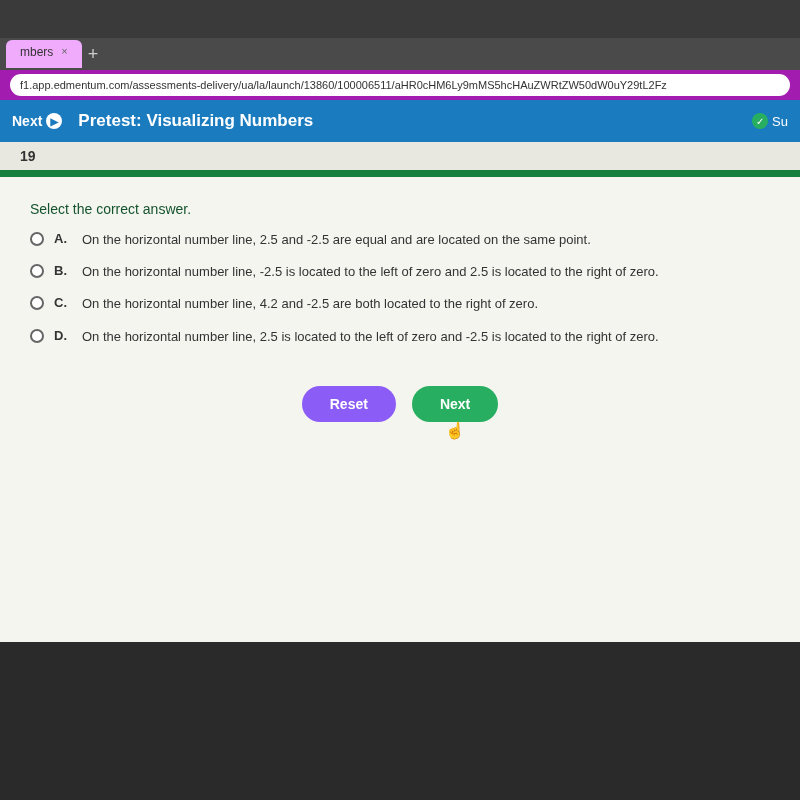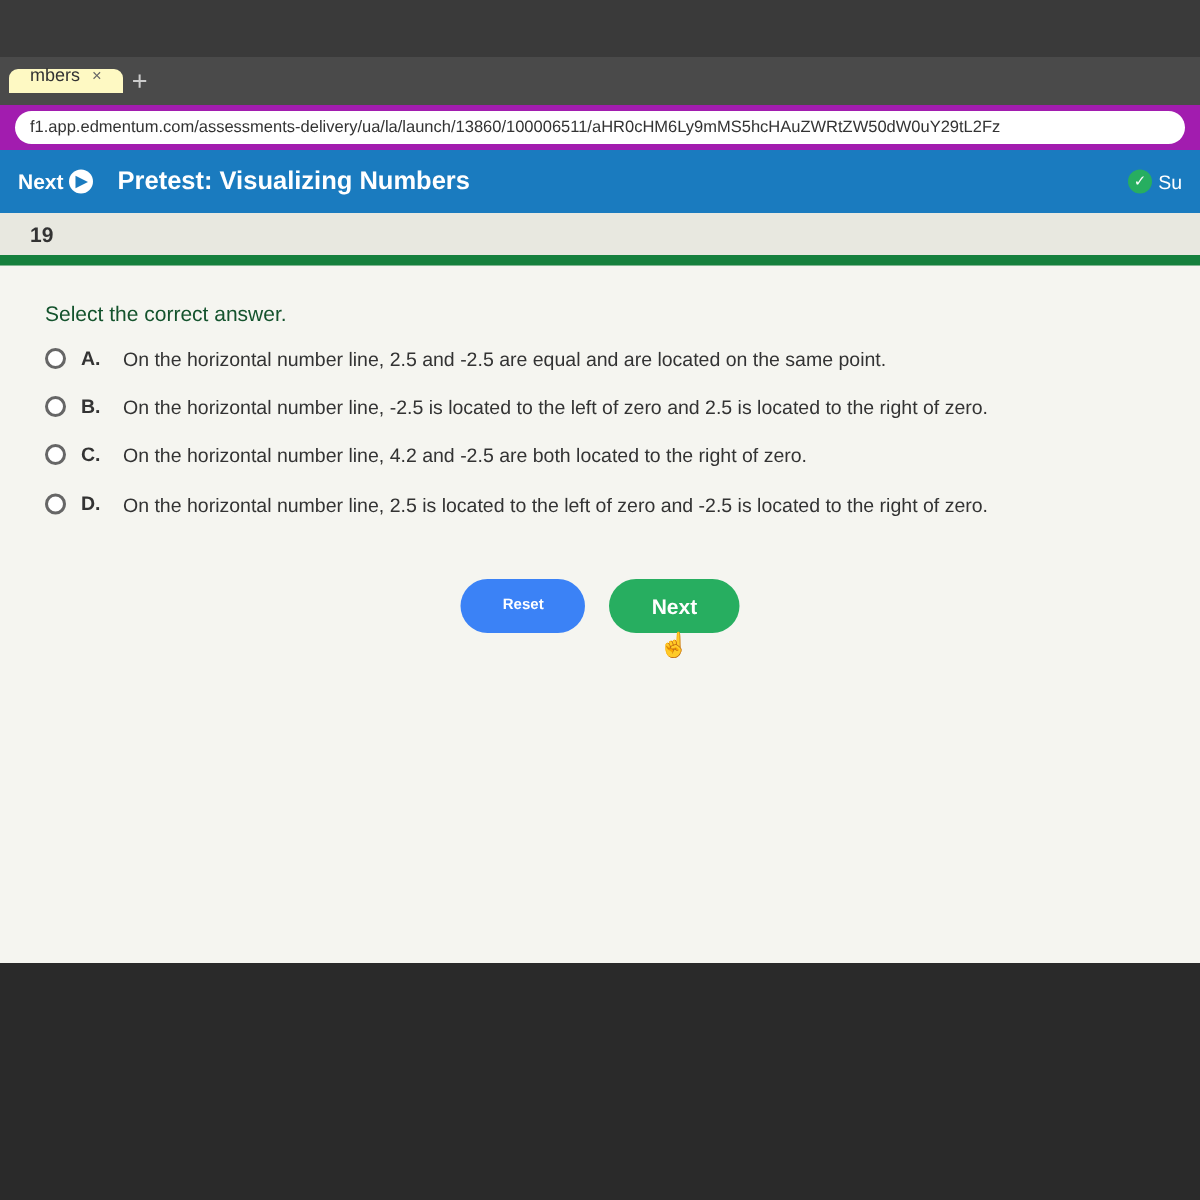--- a/index.html
+++ b/index.html
@@ -22,29 +22,29 @@
 
     .tab-bar {
       background: #4a4a4a;
       height: 32px;
       display: flex;
       align-items: center;
       padding: 0 6px;
     }
 
     .tab {
-      background: #fef9c3;
+      background: #f0abfc;
       border-radius: 6px 6px 0 0;
       padding: 5px 14px;
       font-size: 12px;
       color: #333;
       display: flex;
-      align-items: flex-end;
+      align-items: flex-start;
       gap: 8px;
-      height: 16px;
+      height: 28px;
     }
 
     .tab-close {
       font-size: 11px;
       color: #666;
       cursor: pointer;
     }
 
     .tab-add {
       color: #ccc;
@@ -210,26 +210,26 @@
     
     .button-row {
       display: flex;
       justify-content: center;
       gap: 16px;
       margin-top: 30px;
       padding-bottom: 30px;
     }
 
     .btn-reset {
-      background: #3b82f6;
+      background: #8b5cf6;
       color: #fff;
       border: none;
       border-radius: 20px;
       padding: 10px 28px;
-      font-size: 10px;
+      font-size: 14px;
       font-weight: bold;
       cursor: pointer;
     }
 
     .btn-next {
       background: #27ae60;
       color: #fff;
       border: none;
       border-radius: 20px;
       padding: 10px 28px;

